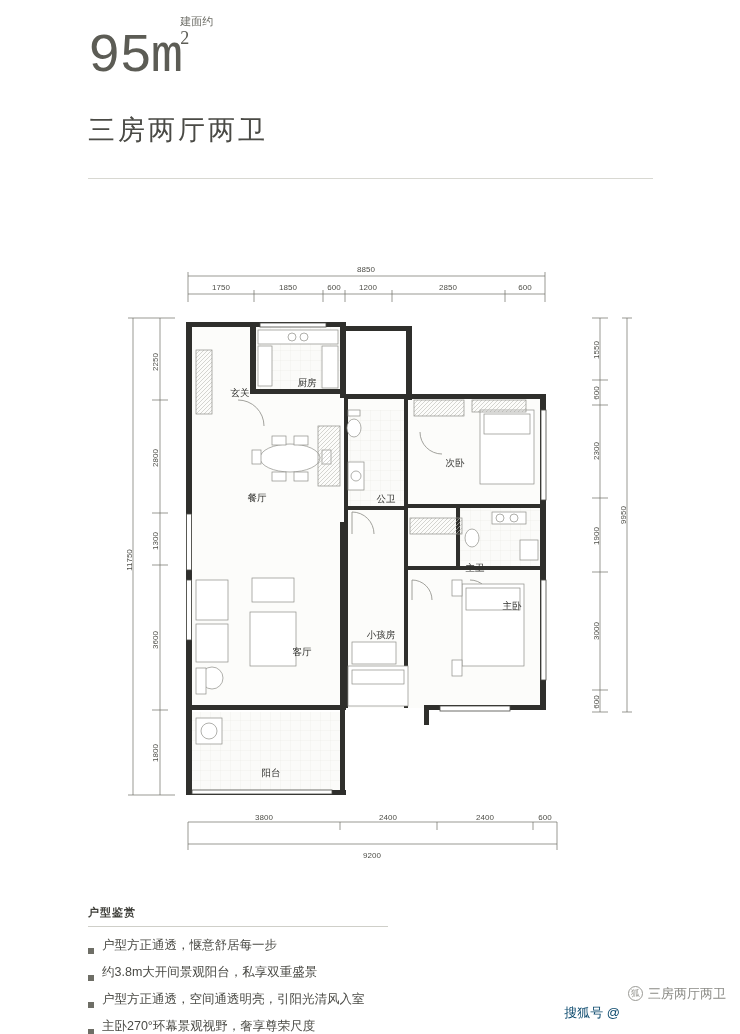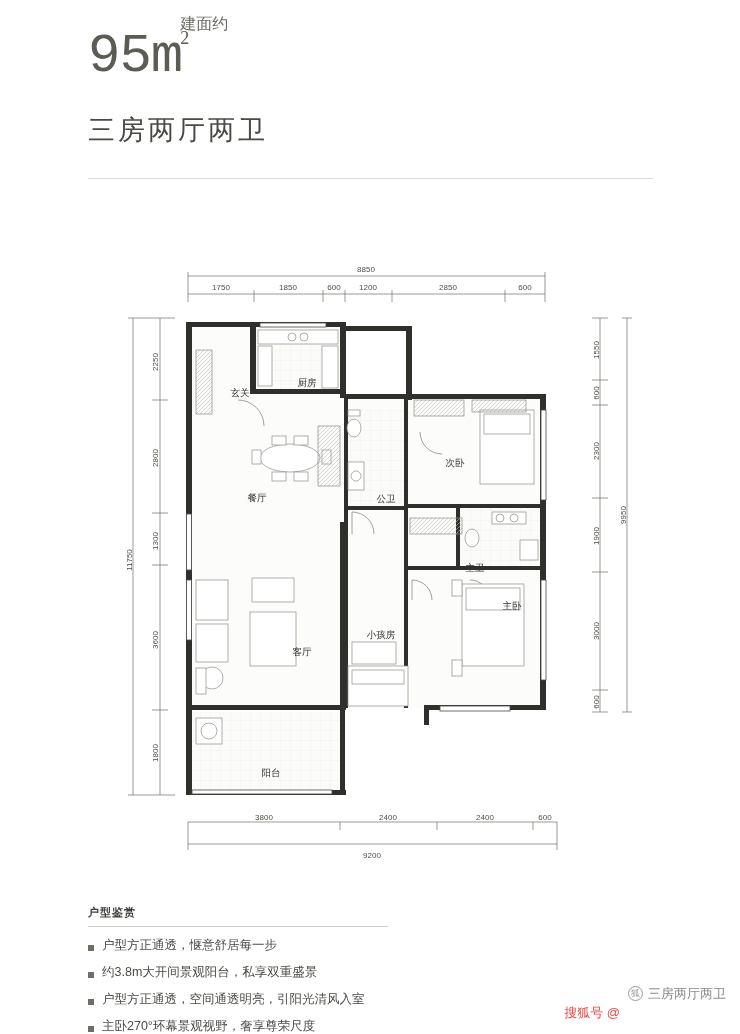--- a/index.html
+++ b/index.html
@@ -20,21 +20,21 @@
     font-size: 54px;
     font-weight: 400;
     letter-spacing: -1px;
     color: #5c5c55;
     line-height: 1;
     font-family: Liberation Mono, monospace;
   }
   .area-sup-wrap { position:relative; margin-left:2px; }
   .area-caption {
     position:absolute; left:-4px; top:-16px;
-    font-size: 16px; color:#6b6b64; white-space:nowrap;
+    font-size: 11px; color:#6b6b64; white-space:nowrap;
   }
   .area-sup {
     position:absolute; left:-4px; top:-2px;
     font-size:18px; color:#5c5c55;
     font-family:"Liberation Serif", serif;
   }
   .subtitle {
     margin-top: 28px;
     font-size: 27px;
     letter-spacing: 3px;
@@ -47,33 +47,33 @@
 
   
   .plan { position:absolute; left:0; top:250px; width:740px; height:620px; }
 
   svg { display:block; }
 
   
   .notes { position:absolute; left:88px; top:905px; width:560px; }
   .notes-title { font-size:11px; font-weight:bold; color:#3f3f3a; letter-spacing:1px;}
   .notes-rule { margin-top:6px; width:300px; height:1px; background:#cfcfc9; }
-  .note-item { display:flex; align-items:center; margin-top:10px; }
+  .note-item { display:flex; align-items:flex-end; margin-top:10px; }
   .note-bullet {
     width:6px; height:6px; background:#6e6e66; margin:5px 8px 0 0; flex:0 0 auto;
   }
   .note-text { font-size:12.5px; line-height:1.35; color:#4a4a45; }
 
   
   .watermark {
     position:absolute; right:14px; bottom:12px;
     display:flex; align-items:center;
     font-size:13px; color:#8b8b86;
   }
-  .wm-ghost { color:#ef4444;margin-top:39px; }
+  .wm-ghost { color:#0c4a6e;margin-top:39px; }
   .wm-logo {
     width:15px;height:15px;border-radius:50%;
     border:1.5px solid #9a9a95;margin-right:5px;
     display:flex;align-items:center;justify-content:center;
     font-size:9px;color:#9a9a95;
   }
   .wm-sep{ width:8px; }
 </style>
 </head>
 <body>

